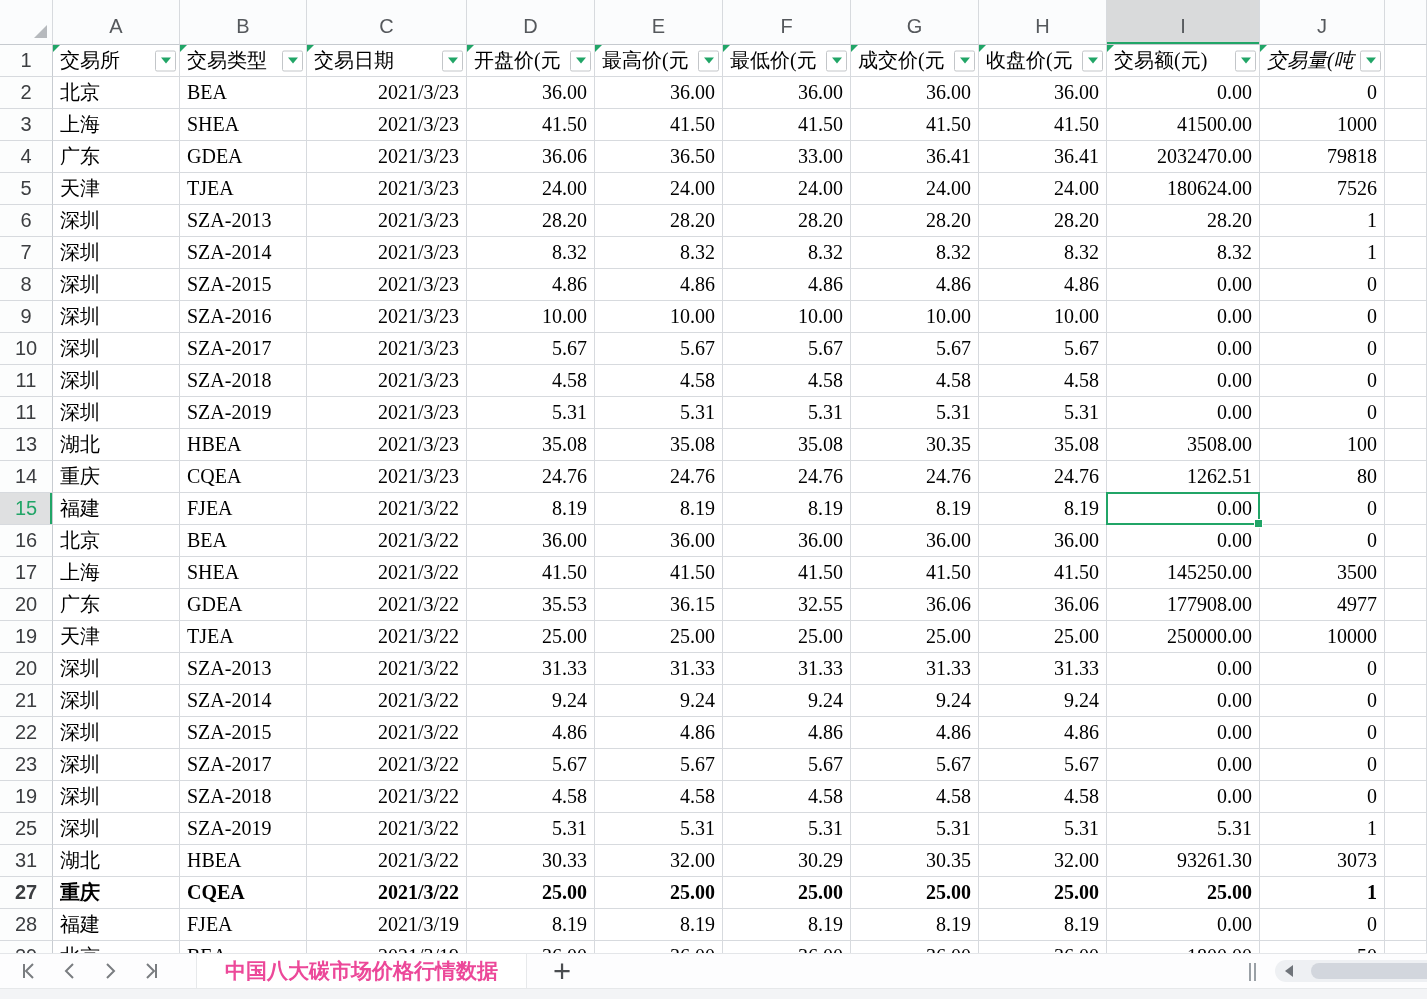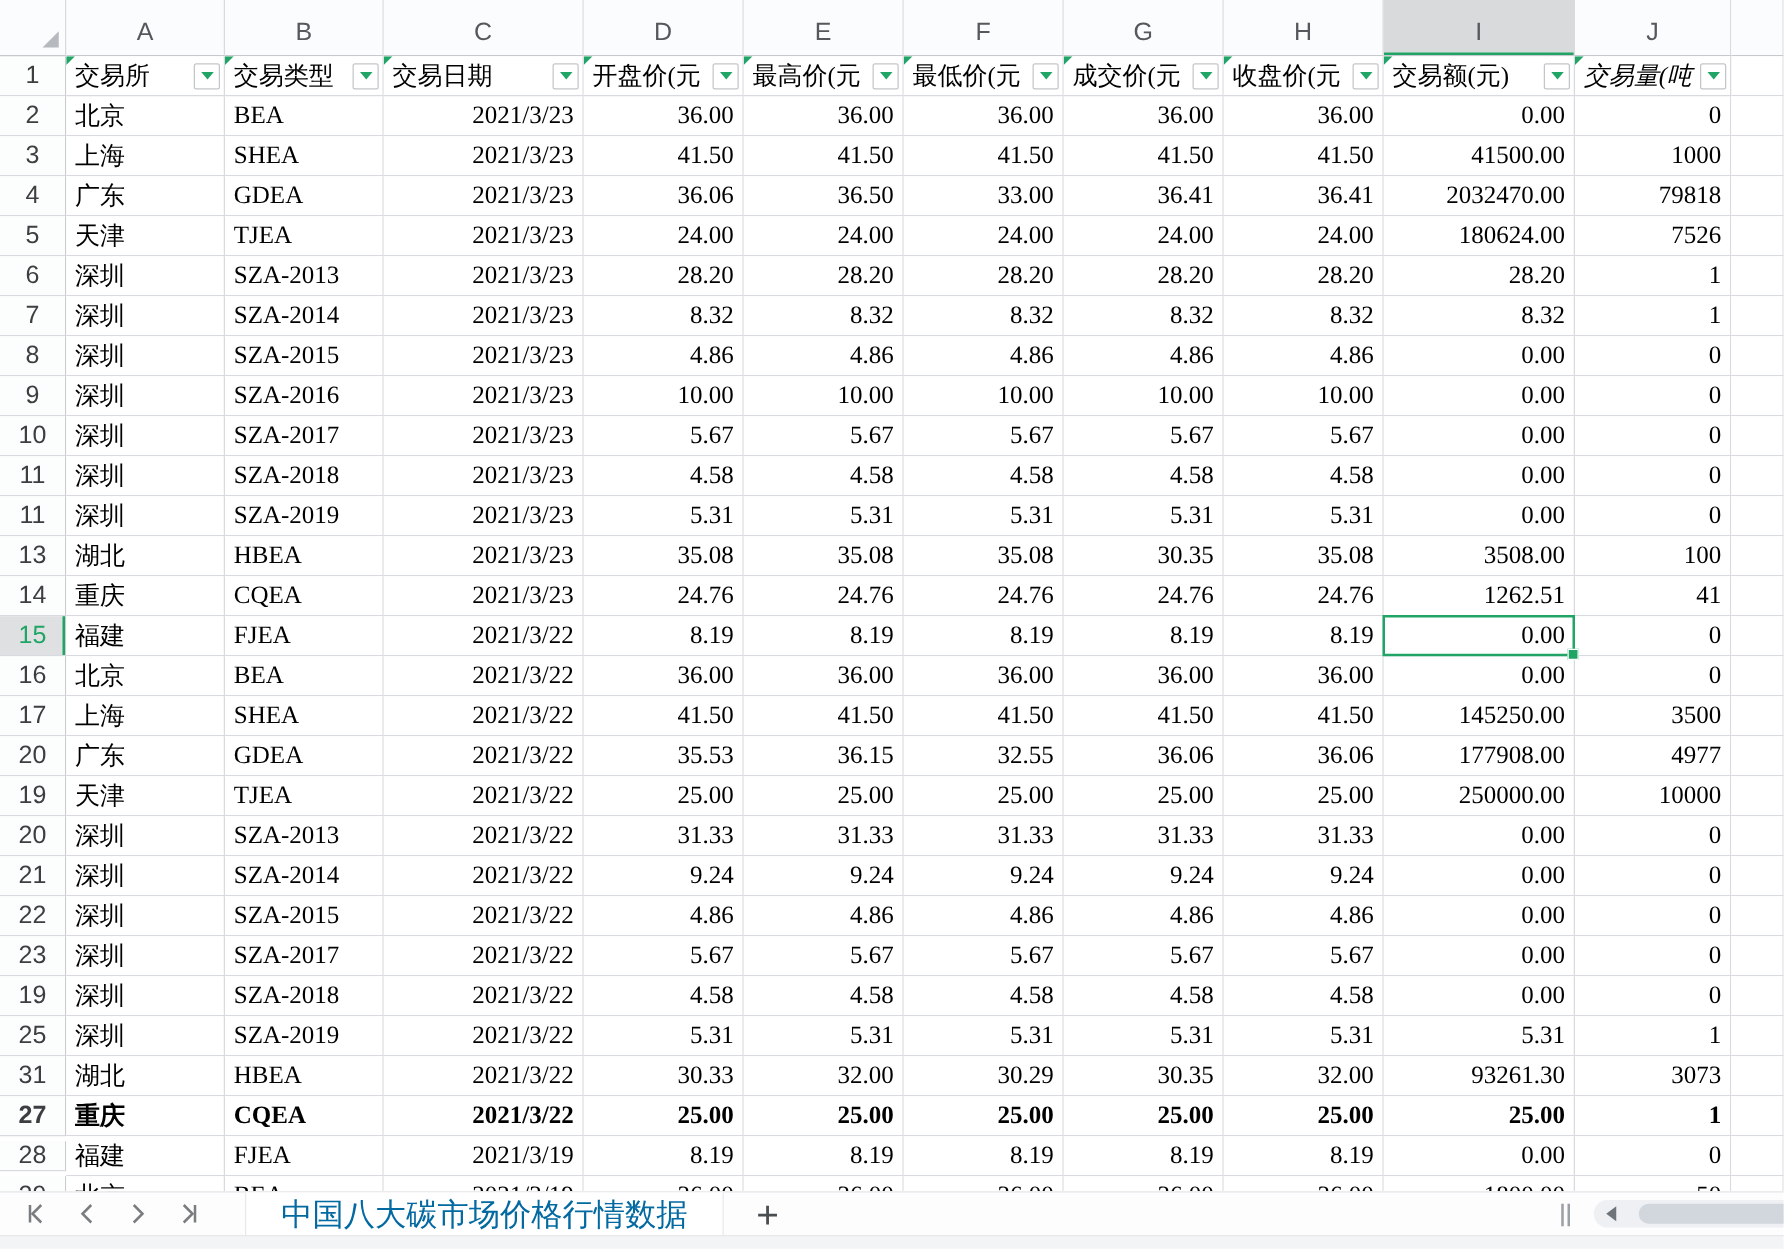--- a/index.html
+++ b/index.html
@@ -52,21 +52,21 @@
         background:#21a567;border:1px solid #fff;z-index:6;}
 
   
   .tabbar{position:absolute;top:953px;left:0;width:1427px;height:35px;background:#fdfdfe;
         border-top:1px solid #e4e6e9;display:flex;align-items:center;box-sizing:border-box;}
   .nav-btns{display:flex;align-items:center;gap:16px;padding-left:18px;}
   .nav-btn{width:24px;height:24px;background:none;border:none;padding:0;cursor:pointer;
         display:flex;align-items:center;justify-content:center;}
   .sheet-tab{margin-left:34px;height:35px;display:flex;align-items:center;padding:0 28px;
         background:#fff;border-left:1px solid #e7e9eb;border-right:1px solid #e7e9eb;cursor:pointer;}
-  .sheet-tab span{color:#0369a1;font-weight:normal;font-size:25px;}
+  .sheet-tab span{color:#ec4899;font-weight:bold;font-size:21px;}
   .plus-btn{margin-left:20px;background:none;border:none;font-size:31px;color:#4a4d50;
         font-weight:300;cursor:pointer;line-height:1;padding:0 6px;}
   .split-handle{position:absolute;right:168px;top:9px;width:10px;height:18px;cursor:col-resize;
         display:flex;gap:3px;}
   .split-handle i{display:block;width:2px;height:18px;background:#9aa0a6;}
   .hscroll{position:absolute;right:0;top:6px;width:152px;height:22px;background:#eef0f3;
         border-radius:11px 0 0 11px;}
   .hscroll-left{position:absolute;left:10px;top:5px;width:0;height:0;border:none;background:none;
         border-top:6px solid transparent;border-bottom:6px solid transparent;
         border-right:8px solid #6f747a;cursor:pointer;padding:0;}
@@ -341,21 +341,21 @@
       <div class="rowhead">14</div>
       <div class="cell txt" style="width: 127px; height: 32px;">重庆</div>
       <div class="cell txt" style="width: 127px; height: 32px;">CQEA</div>
       <div class="cell num" style="width: 160px; height: 32px;">2021/3/23</div>
       <div class="cell num" style="width: 128px; height: 32px;">24.76</div>
       <div class="cell num" style="width: 128px; height: 32px;">24.76</div>
       <div class="cell num" style="width: 128px; height: 32px;">24.76</div>
       <div class="cell num" style="width: 128px; height: 32px;">24.76</div>
       <div class="cell num" style="width: 128px; height: 32px;">24.76</div>
       <div class="cell num" style="width: 153px; height: 32px;">1262.51</div>
-      <div class="cell num" style="width: 125px; height: 32px;">41</div>
+      <div class="cell num" style="width: 125px; height: 32px;">80</div>
       <div class="cell trail" style="width: 42px; height: 32px;"></div>
     </div>
     <div class="grid-row" style="height: 32px;">
       <div class="rowhead sel">15</div>
       <div class="cell txt" style="width: 127px; height: 32px;">福建</div>
       <div class="cell txt" style="width: 127px; height: 32px;">FJEA</div>
       <div class="cell num" style="width: 160px; height: 32px;">2021/3/22</div>
       <div class="cell num" style="width: 128px; height: 32px;">8.19</div>
       <div class="cell num" style="width: 128px; height: 32px;">8.19</div>
       <div class="cell num" style="width: 128px; height: 32px;">8.19</div>
@@ -526,21 +526,21 @@
       <div class="cell num" style="width: 160px; height: 32px;">2021/3/22</div>
       <div class="cell num" style="width: 128px; height: 32px;">25.00</div>
       <div class="cell num" style="width: 128px; height: 32px;">25.00</div>
       <div class="cell num" style="width: 128px; height: 32px;">25.00</div>
       <div class="cell num" style="width: 128px; height: 32px;">25.00</div>
       <div class="cell num" style="width: 128px; height: 32px;">25.00</div>
       <div class="cell num" style="width: 153px; height: 32px;">25.00</div>
       <div class="cell num" style="width: 125px; height: 32px;">1</div>
       <div class="cell trail" style="width: 42px; height: 32px;"></div>
     </div>
-    <div class="grid-row" style="height: 32px; align-items: center;">
+    <div class="grid-row" style="height: 32px;">
       <div class="rowhead">28</div>
       <div class="cell txt" style="width: 127px; height: 32px;">福建</div>
       <div class="cell txt" style="width: 127px; height: 32px;">FJEA</div>
       <div class="cell num" style="width: 160px; height: 32px;">2021/3/19</div>
       <div class="cell num" style="width: 128px; height: 32px;">8.19</div>
       <div class="cell num" style="width: 128px; height: 32px;">8.19</div>
       <div class="cell num" style="width: 128px; height: 32px;">8.19</div>
       <div class="cell num" style="width: 128px; height: 32px;">8.19</div>
       <div class="cell num" style="width: 128px; height: 32px;">8.19</div>
       <div class="cell num" style="width: 153px; height: 32px;">0.00</div>

